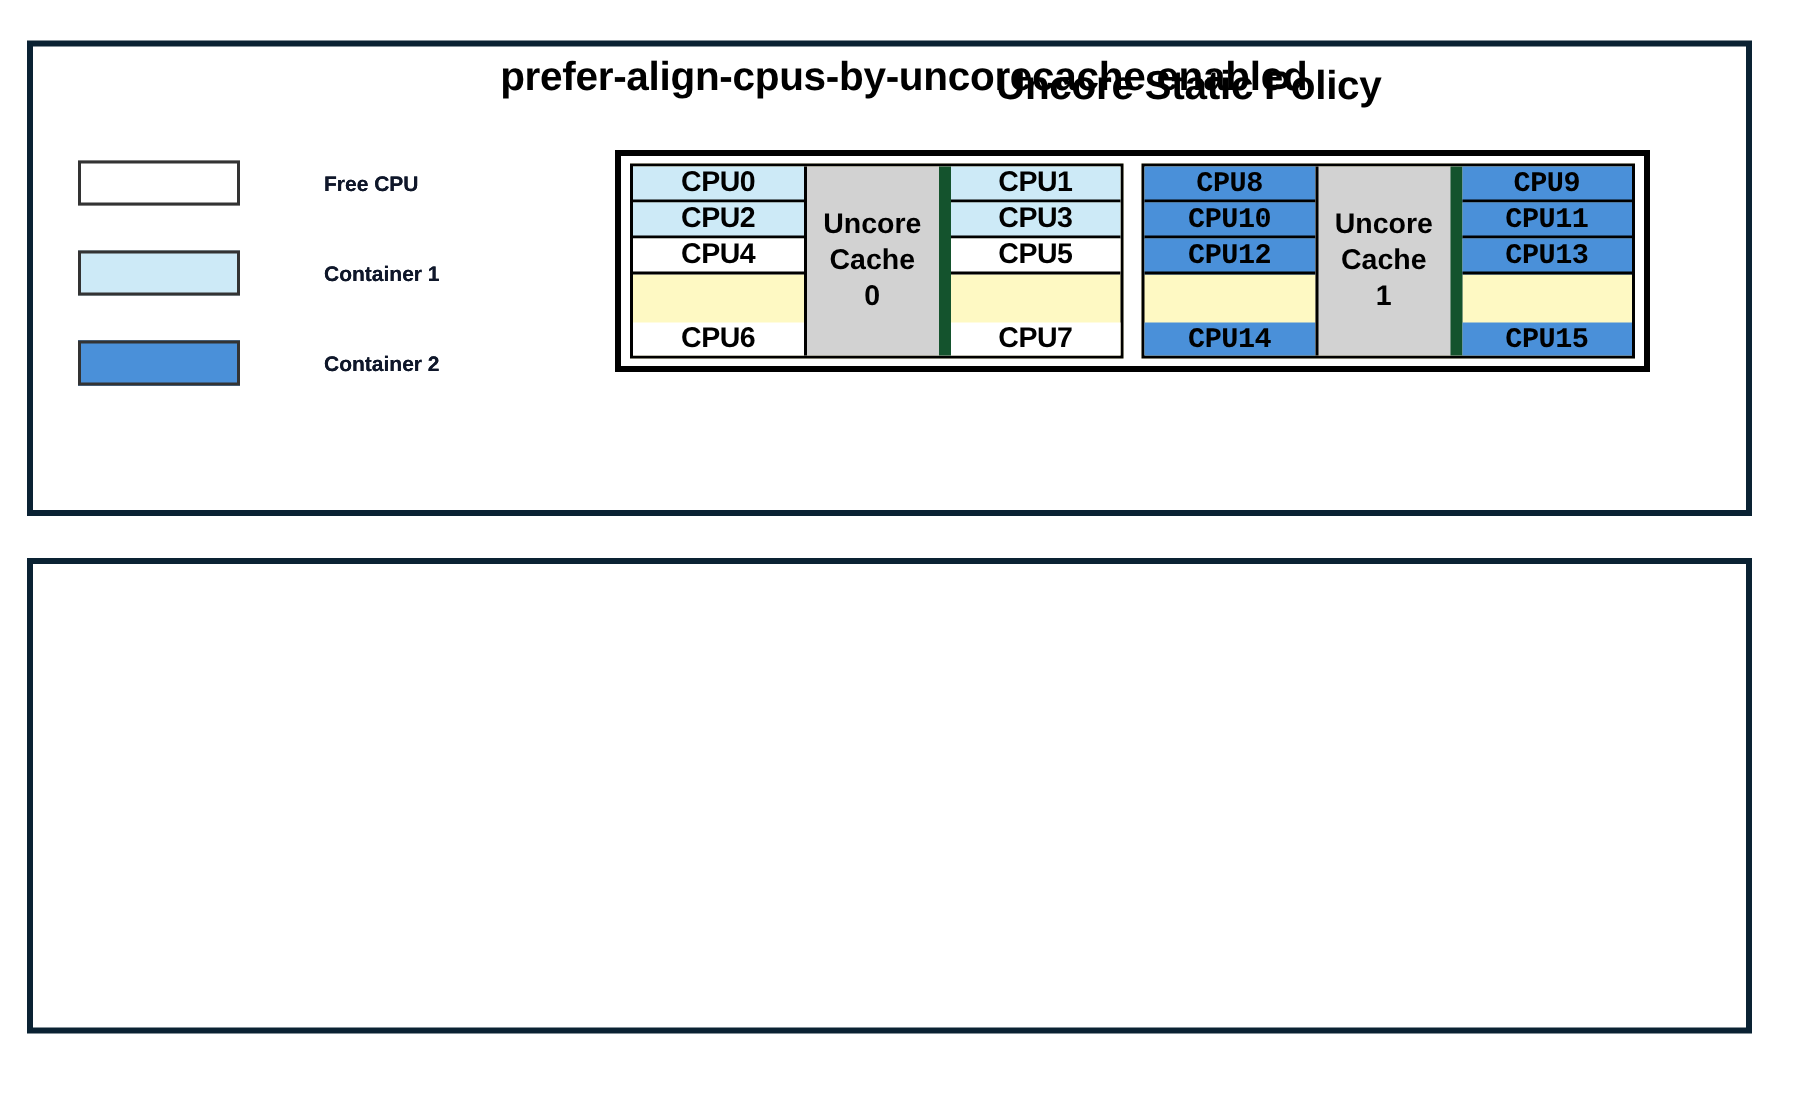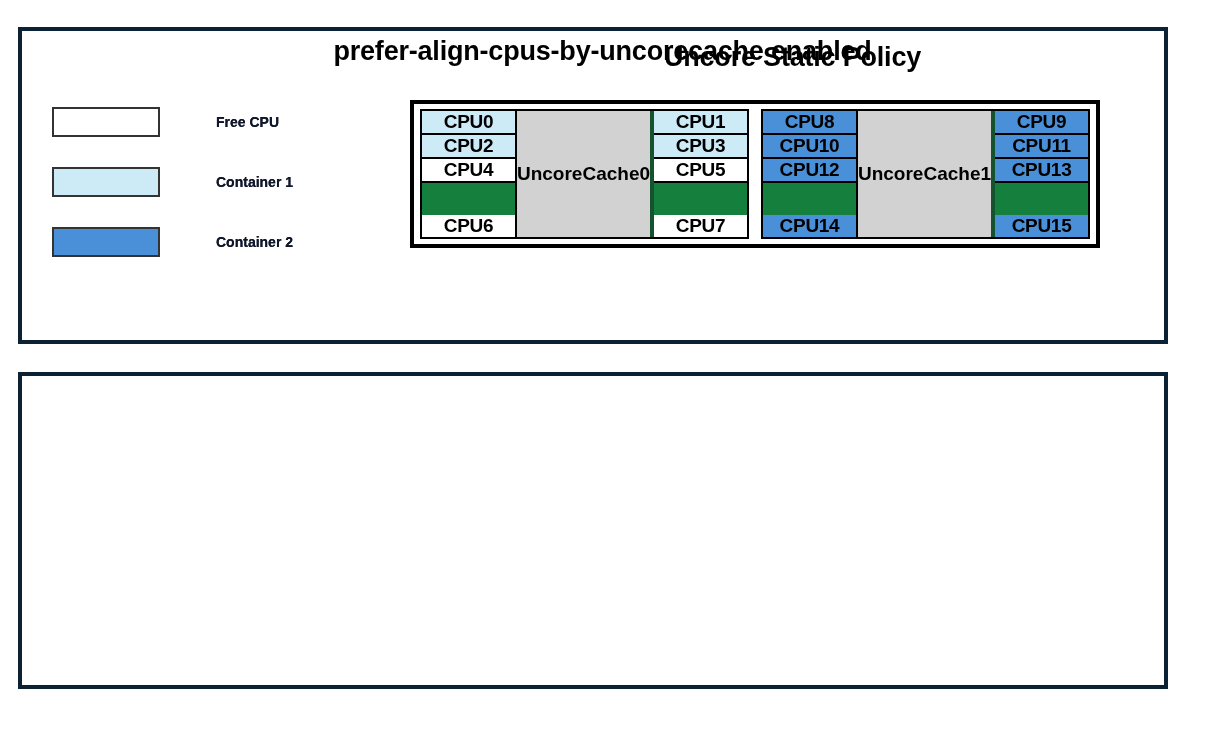--- a/index.html
+++ b/index.html
@@ -77,21 +77,21 @@
     background: #ffffff;
     padding: 5px 6px;
     display: flex;
     gap: 12px;
   }
   .cache-group {
     flex: 1;
     display: flex;
     border: 2px solid #000000;
     box-sizing: border-box;
-    background: #15803d;
+    background: #fef9c3;
   }
   .cpu-col {
     flex: 1 1 0;
     display: flex;
     flex-direction: column;
   }
   .cpu-cell {
     flex: 1 1 0;
     display: flex;
     align-items: center;
@@ -100,30 +100,30 @@
     font-weight: bold;
     color: #000000;
     border-bottom: 2px solid #000000;
     box-sizing: border-box;
     height: 31px;
     letter-spacing: -0.3px;
   }
   .cpu-cell:last-child { border-bottom: none; margin-top: 32px; }
   .c-free { background: #ffffff; }
   .c-one  { background: #cdeaf7; }
-  .c-two  { background: #4a90d9; }
+  .c-two  { background: #4a90d9; font-family: Liberation Mono, monospace; }
 
   .cache-box {
     flex: 0 0 98px;
     background: #d2d2d2;
     border-left: 2px solid #000000;
-    border-right: 4px solid #14532d;
-    box-sizing: border-box;
-    display: flex;
-    flex-direction: row;
+    border-right: 8px solid #14532d;
+    box-sizing: border-box;
+    display: flex;
+    flex-direction: column;
     align-items: center;
     justify-content: center;
     font-size: 19px;
     font-weight: bold;
     color: #000000;
     line-height: 1.28;
     text-align: center;
   }
 </style>
 </head>

